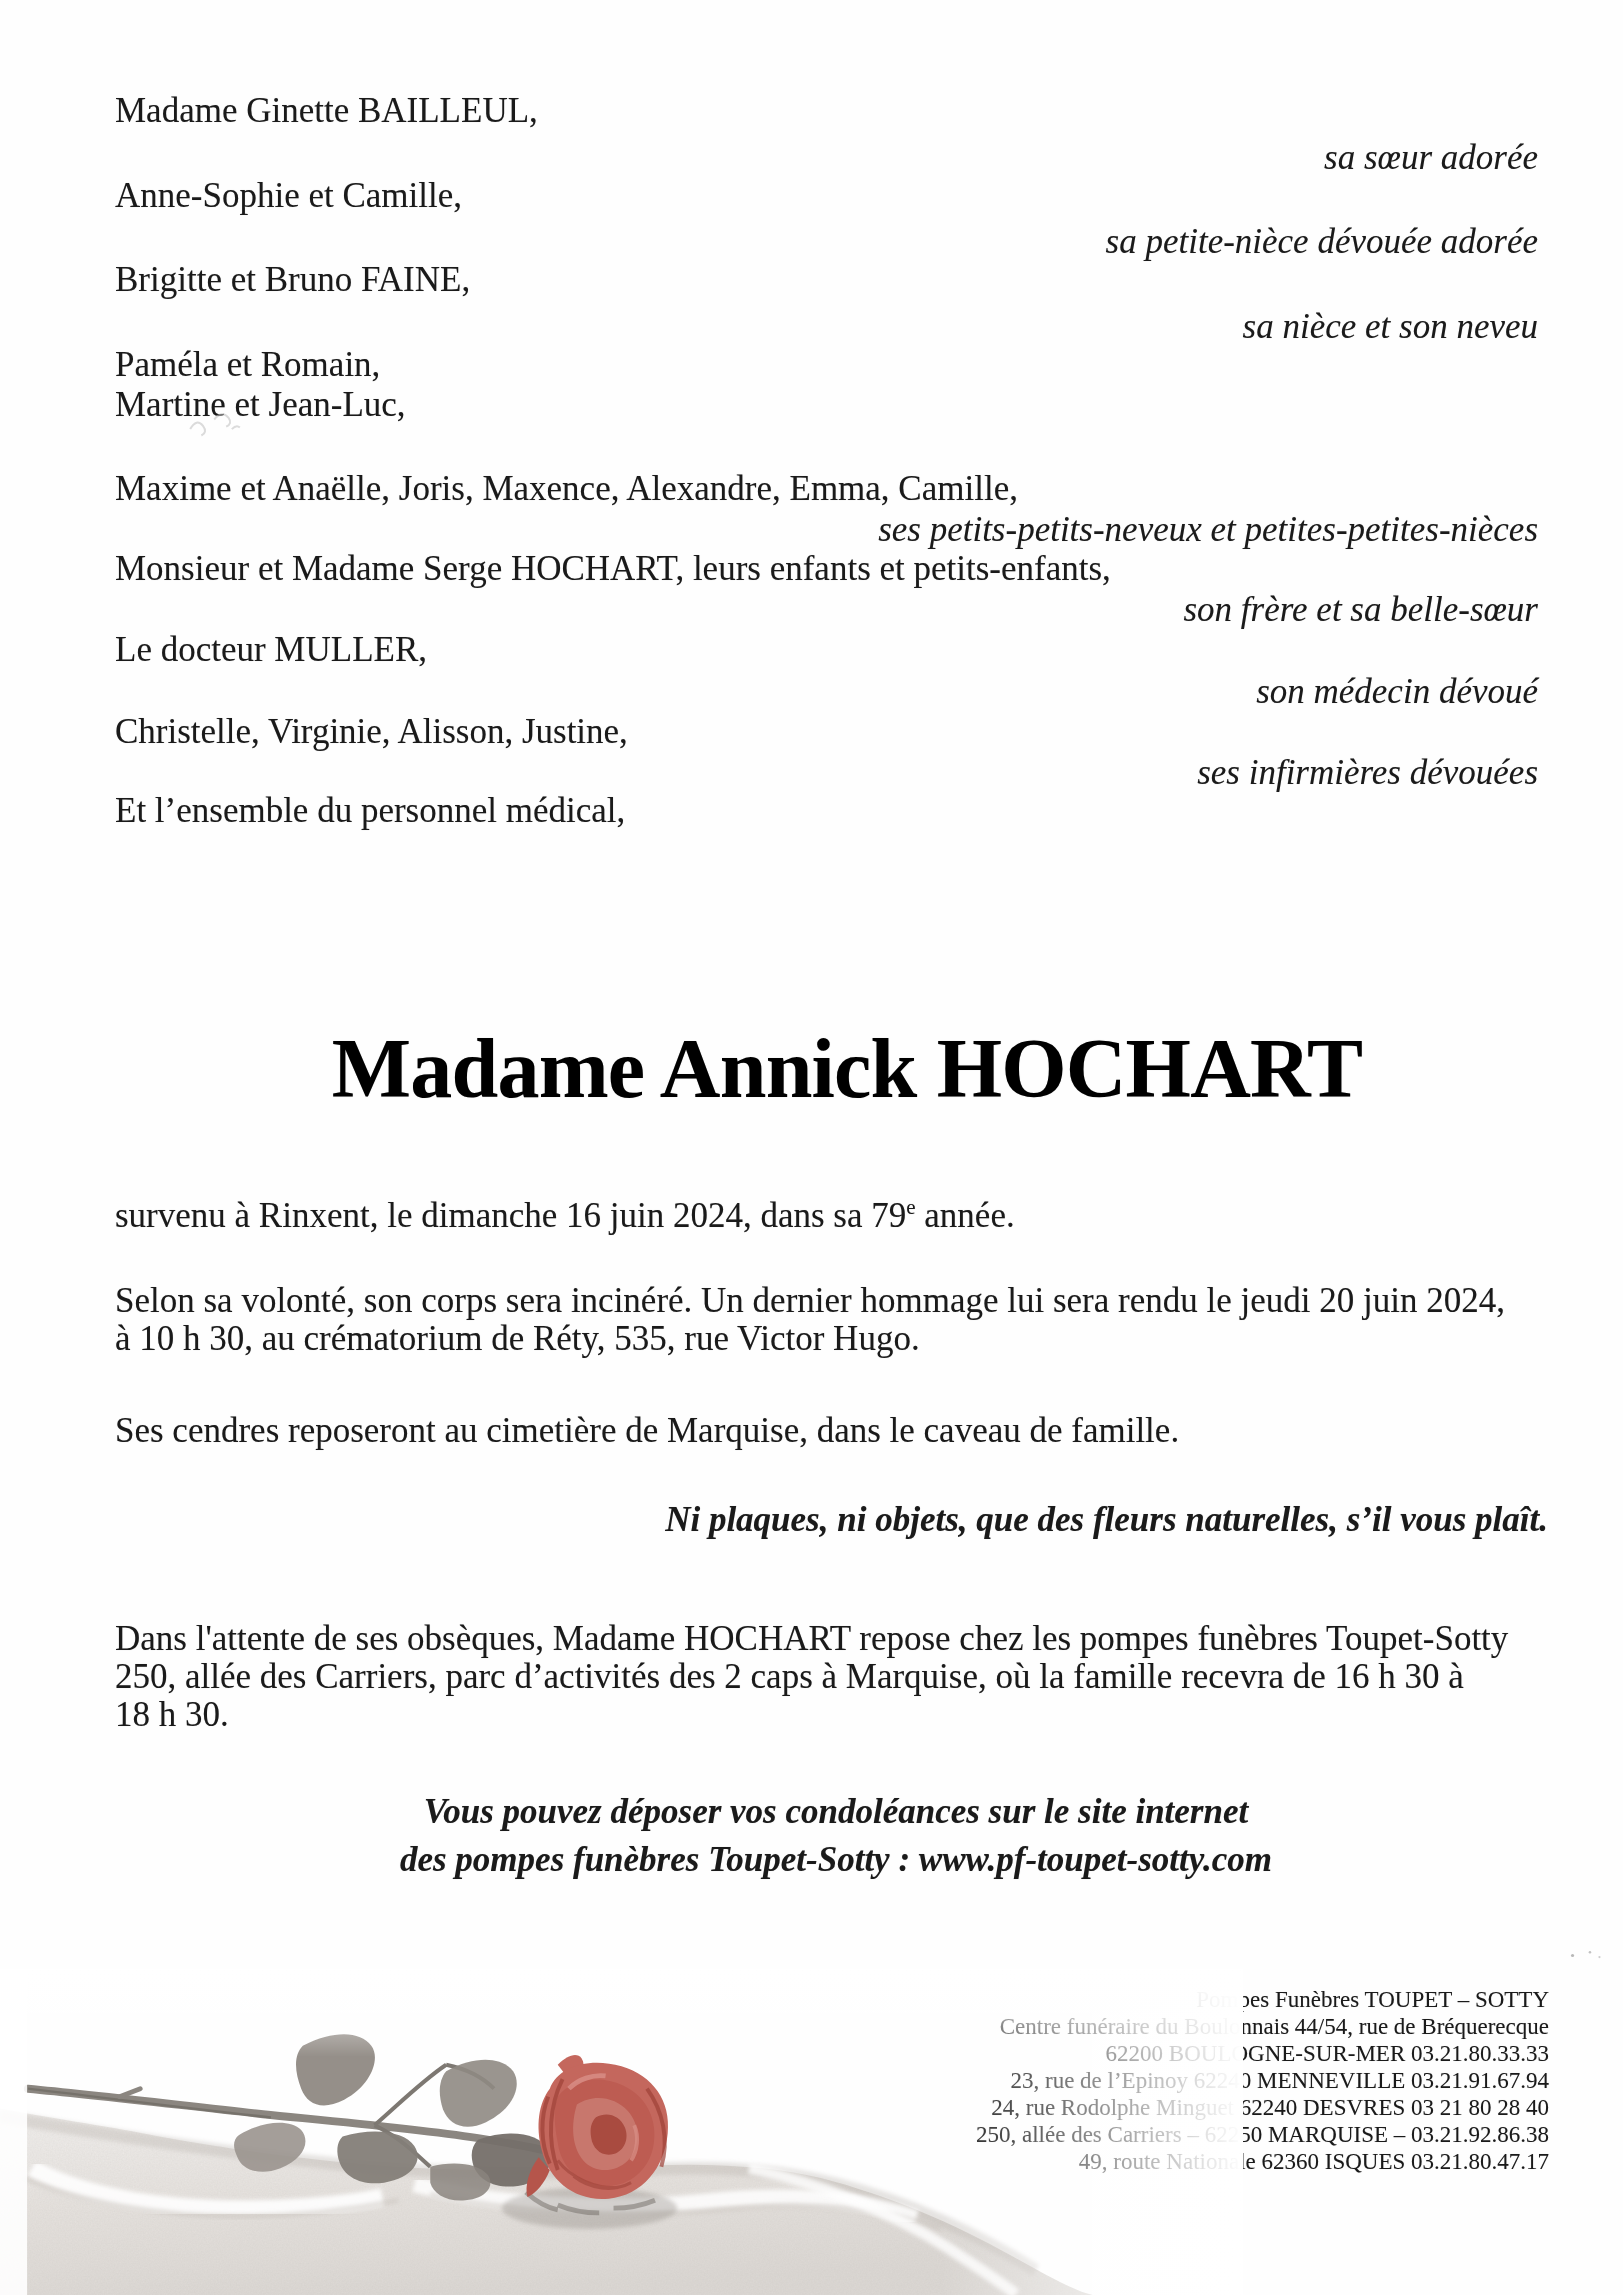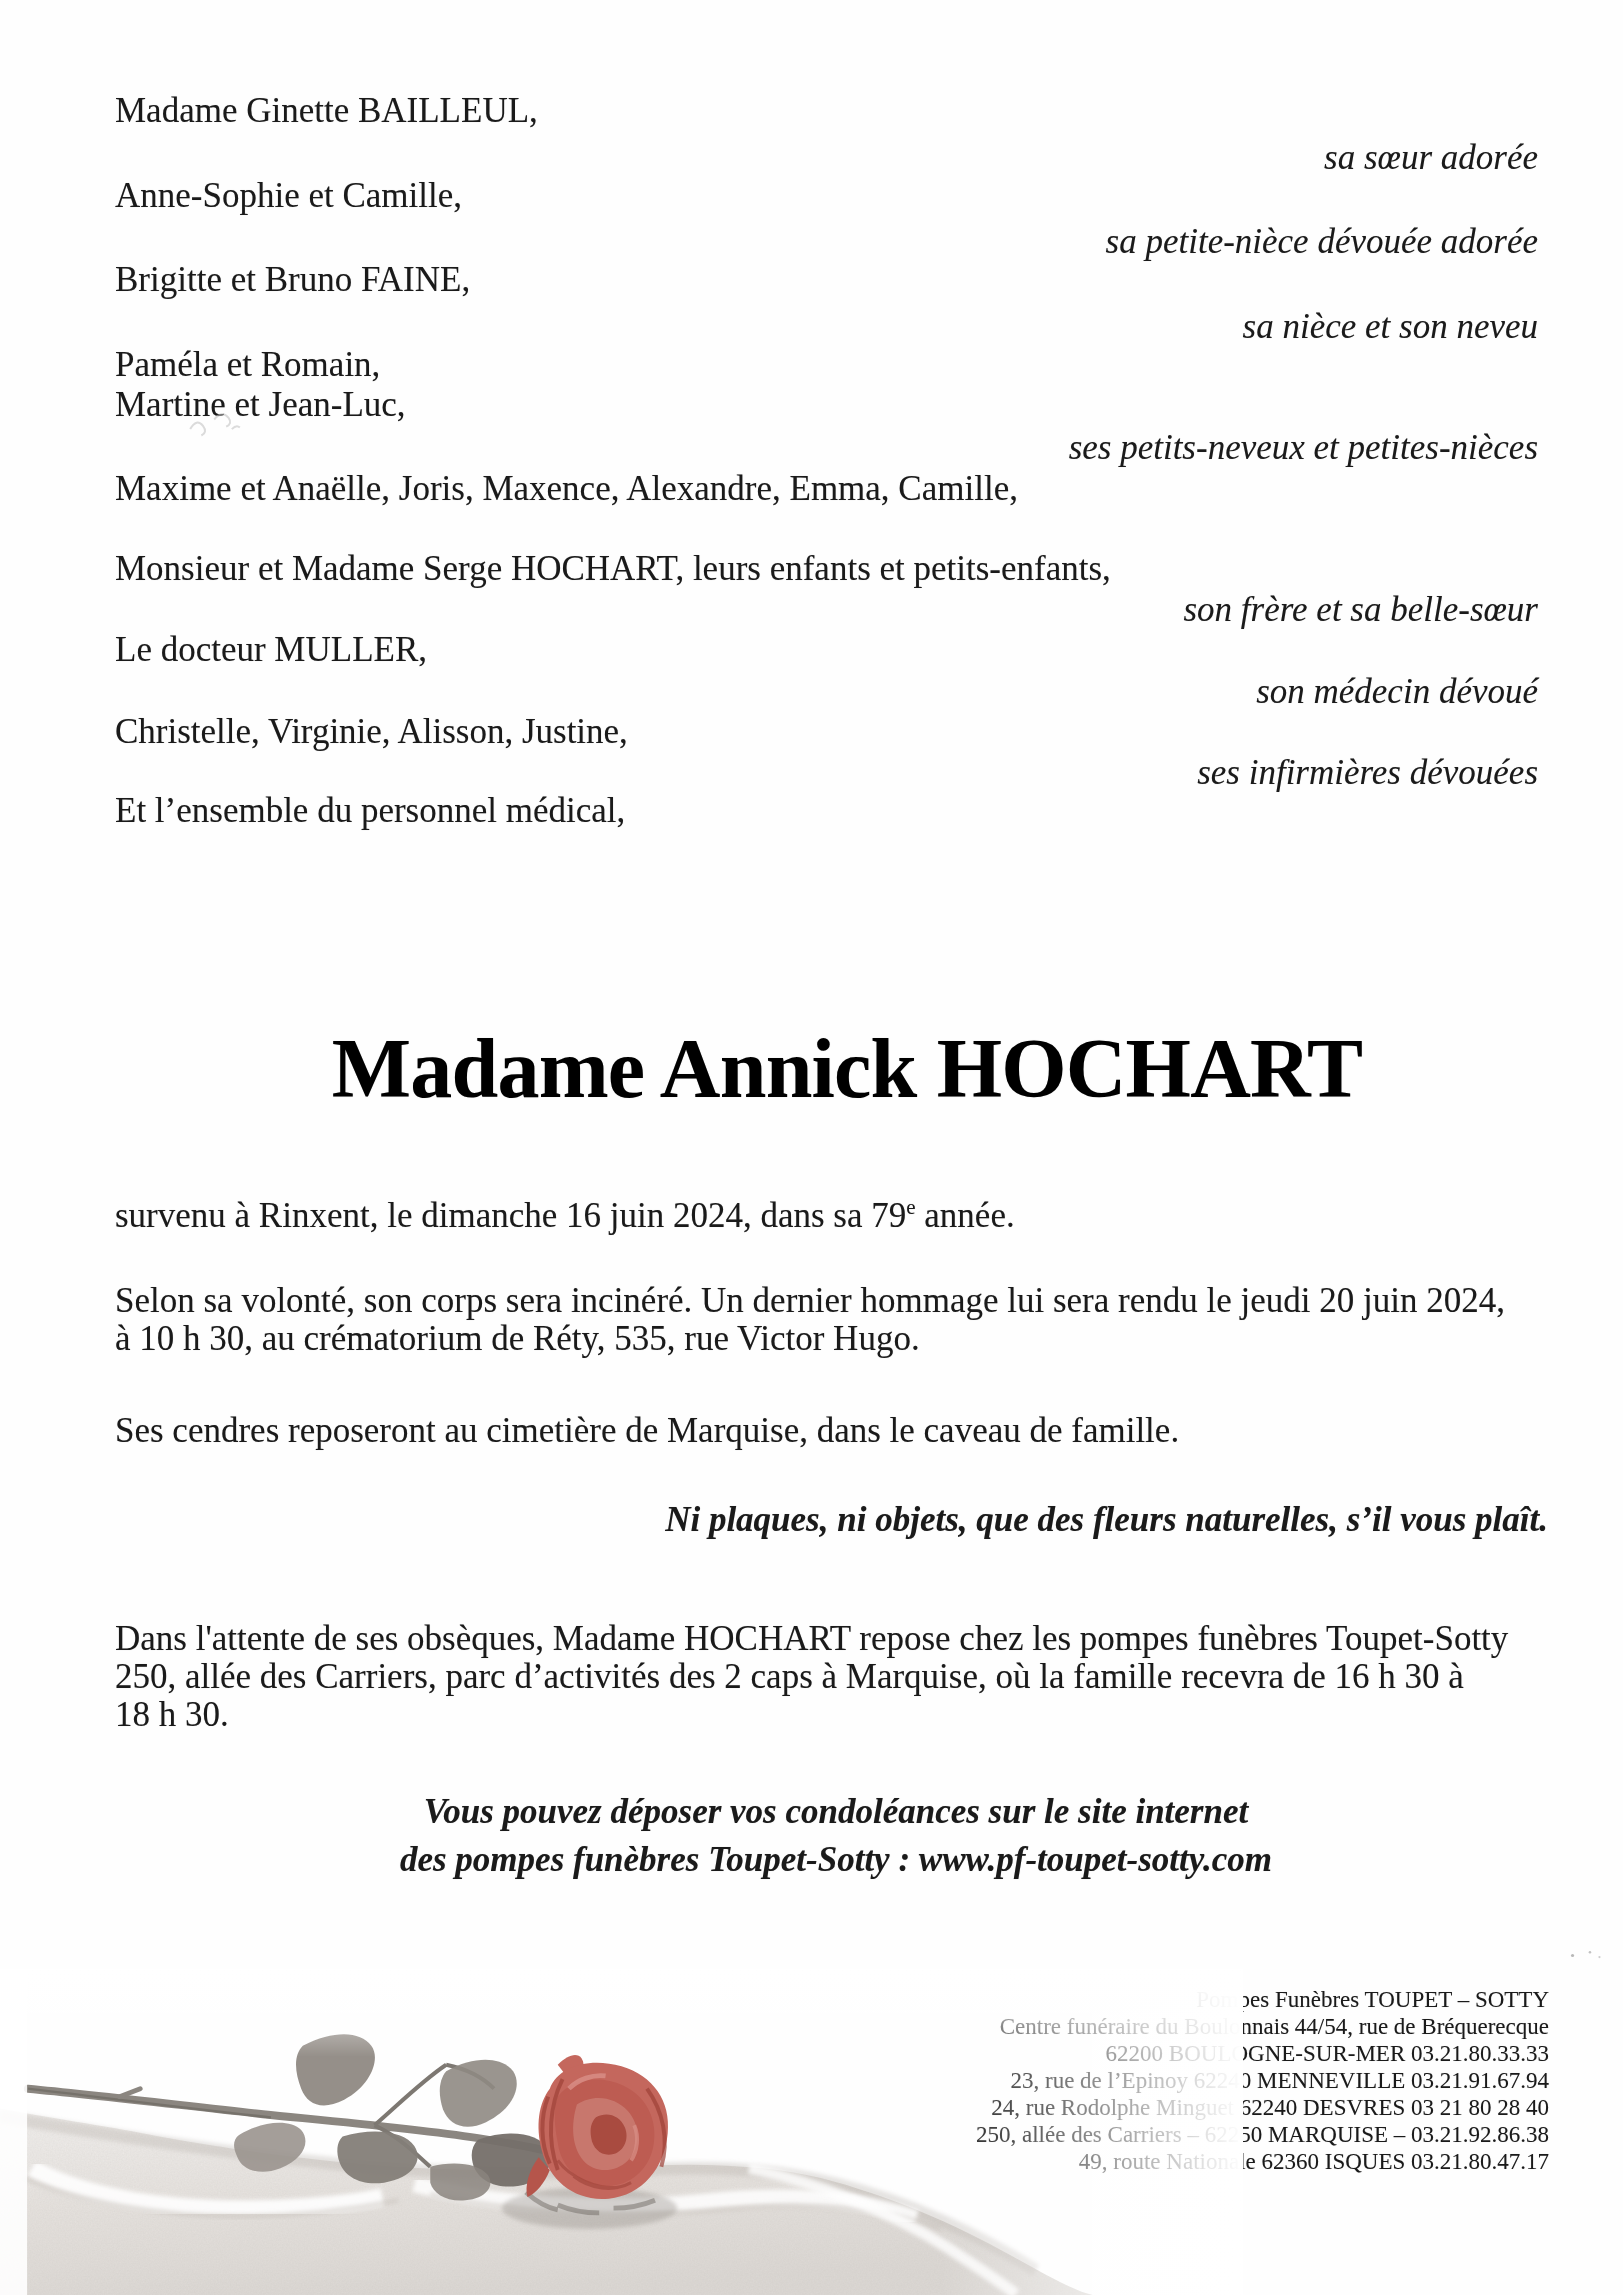--- a/index.html
+++ b/index.html
@@ -47,23 +47,23 @@
 
   <div class="line left-line" style="top:177px">Anne-Sophie et Camille,</div>
   <div class="line rel-line" style="top:223px">sa petite-nièce dévouée adorée</div>
 
   <div class="line left-line" style="top:261px">Brigitte et Bruno FAINE,</div>
   <div class="line rel-line" style="top:308px">sa nièce et son neveu</div>
 
   <div class="line left-line" style="top:346px">Paméla et Romain,</div>
 
   <div class="line left-line" style="top:386px">Martine et Jean-Luc,</div>
-  <div class="line rel-line" style="top:429px">ses petits-neveux et petites-nièces</div>
 
   <div class="line left-line" style="top:470px">Maxime et Anaëlle, Joris, Maxence, Alexandre, Emma, Camille,</div>
+  <div class="line rel-line" style="top:511px">ses petits-petits-neveux et petites-petites-nièces</div>
 
   <div class="line left-line" style="top:550px">Monsieur et Madame Serge HOCHART, leurs enfants et petits-enfants,</div>
   <div class="line rel-line" style="top:591px">son frère et sa belle-sœur</div>
 
   <div class="line left-line" style="top:631px">Le docteur MULLER,</div>
   <div class="line rel-line" style="top:673px">son médecin dévoué</div>
 
   <div class="line left-line" style="top:713px">Christelle, Virginie, Alisson, Justine,</div>
   <div class="line rel-line" style="top:754px">ses infirmières dévouées</div>
 

